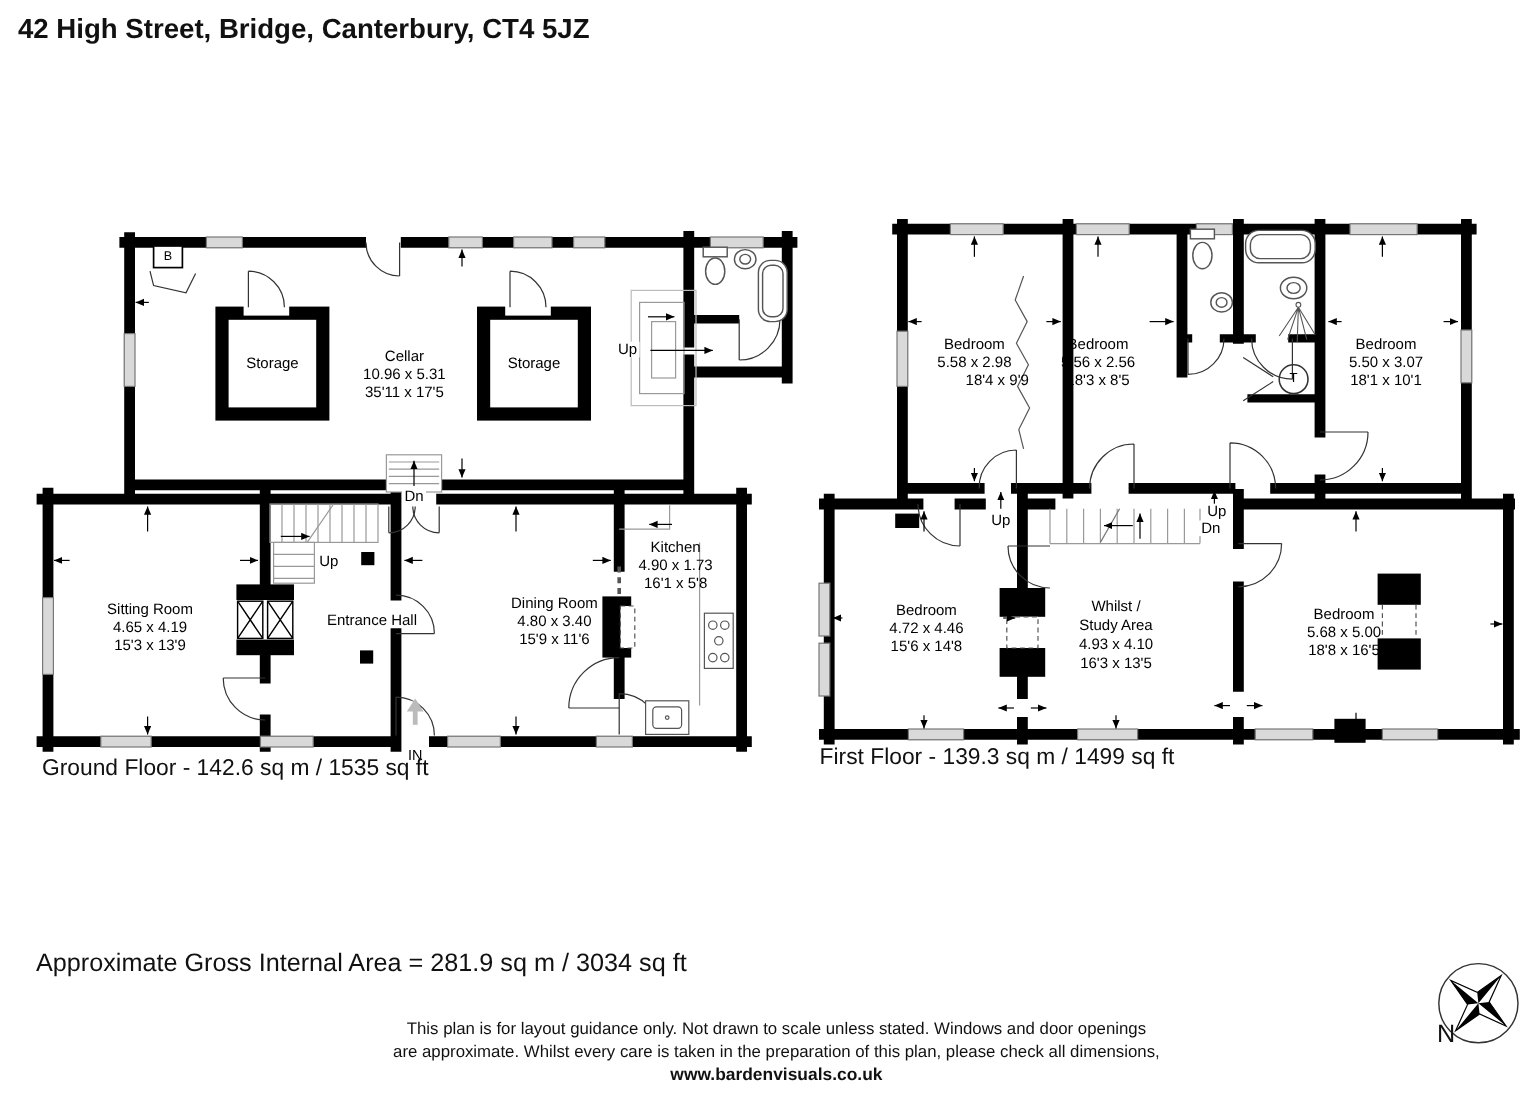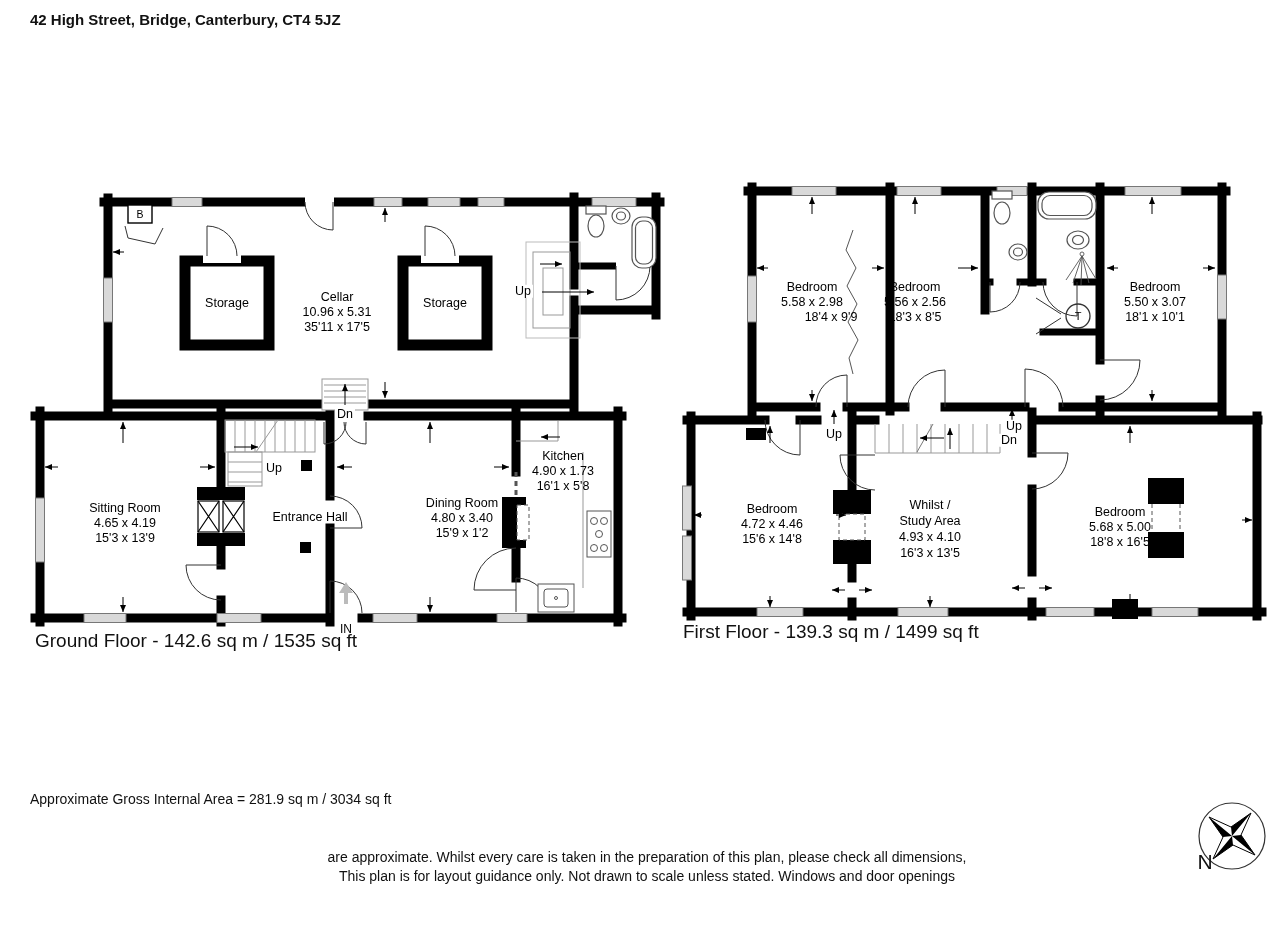--- a/index.html
+++ b/index.html
@@ -2,23 +2,23 @@
 <html><head>
 <meta charset="utf-8">
 <style>
   html,body{margin:0;padding:0;}
   body{width:1280px;height:926px;position:relative;background:#fff;
        font-family:"Liberation Sans",sans-serif;color:#111;overflow:hidden;}
   #plan-svg{position:absolute;left:0;top:0;}
   .lbl{position:absolute;transform:translate(-50%,-50%);font-size:12.5px;line-height:1;
        white-space:nowrap;text-align:center;color:#000;}
   .whbg{background:#fff;padding:0 2px;}
-  .ttl{position:absolute;left:30px;top:11px;font-size:15px;font-weight:700;white-space:nowrap;}
+  .ttl{position:absolute;left:15px;top:11px;font-size:23px;font-weight:700;white-space:nowrap;}
   .cap{position:absolute;font-size:19px;font-weight:400;white-space:nowrap;}
-  .area{position:absolute;left:30px;top:791px;font-size:14px;white-space:nowrap;}
+  .area{position:absolute;left:30px;top:791px;font-size:21px;white-space:nowrap;}
   .disc{position:absolute;left:267px;top:848px;width:760px;text-align:center;
         font-size:14px;line-height:19px;}
   .site{font-weight:700;font-size:14.5px;margin-top:1px;}
   .north{position:absolute;font-size:21px;transform:translate(-50%,-50%);}
   .small{font-size:10.5px;}
 </style>
 </head>
 <body>
 
 <svg id="plan-svg" width="1280" height="926" viewBox="0 0 1280 926">
@@ -272,21 +272,21 @@
 <div class="lbl" style="left:445px;top:303px">Storage</div>
 <div class="lbl" style="left:337px;top:297px">Cellar</div>
 <div class="lbl" style="left:337px;top:312px">10.96 x 5.31</div>
 <div class="lbl" style="left:337px;top:327px">35'11 x 17'5</div>
 <div class="lbl" style="left:125px;top:508px">Sitting Room</div>
 <div class="lbl" style="left:125px;top:523px">4.65 x 4.19</div>
 <div class="lbl" style="left:125px;top:538px">15'3 x 13'9</div>
 <div class="lbl" style="left:310px;top:517px">Entrance Hall</div>
 <div class="lbl" style="left:462px;top:503px">Dining Room</div>
 <div class="lbl" style="left:462px;top:518px">4.80 x 3.40</div>
-<div class="lbl" style="left:462px;top:533px">15'9 x 1'2</div>
+<div class="lbl" style="left:462px;top:533px">15'9 x 11'6</div>
 <div class="lbl" style="left:563px;top:456px">Kitchen</div>
 <div class="lbl" style="left:563px;top:471px">4.90 x 1.73</div>
 <div class="lbl" style="left:563px;top:486px">16'1 x 5'8</div>
 
 <div class="lbl small" style="left:140px;top:214px">B</div>
 <div class="lbl whbg" style="left:523px;top:291px">Up</div>
 <div class="lbl whbg" style="left:345px;top:414px">Dn</div>
 <div class="lbl whbg" style="left:274px;top:468px">Up</div>
 <div class="lbl" style="left:346px;top:629px;font-size:12px">IN</div>
 
@@ -312,16 +312,17 @@
 
 <div class="lbl" style="left:834px;top:434px">Up</div>
 <div class="lbl whbg" style="left:1014px;top:426px">Up</div>
 <div class="lbl whbg" style="left:1009px;top:440px">Dn</div>
 <div class="lbl" style="left:1078px;top:316px;font-size:11px">T</div>
 
 <div class="cap" style="left:35px;top:630px">Ground Floor - 142.6 sq m / 1535 sq ft</div>
 <div class="cap" style="left:683px;top:621px">First Floor - 139.3 sq m / 1499 sq ft</div>
 <div class="area">Approximate Gross Internal Area = 281.9 sq m / 3034 sq ft</div>
 <div class="disc">
+  <div>This plan is for layout guidance only. Not drawn to scale unless stated. Windows and door openings</div>
   <div>are approximate. Whilst every care is taken in the preparation of this plan, please check all dimensions,</div>
-  <div>This plan is for layout guidance only. Not drawn to scale unless stated. Windows and door openings</div>
+  <div class="site">www.bardenvisuals.co.uk</div>
 </div>
 <div class="north" style="left:1205px;top:862px">N</div>
 
 </body></html>

